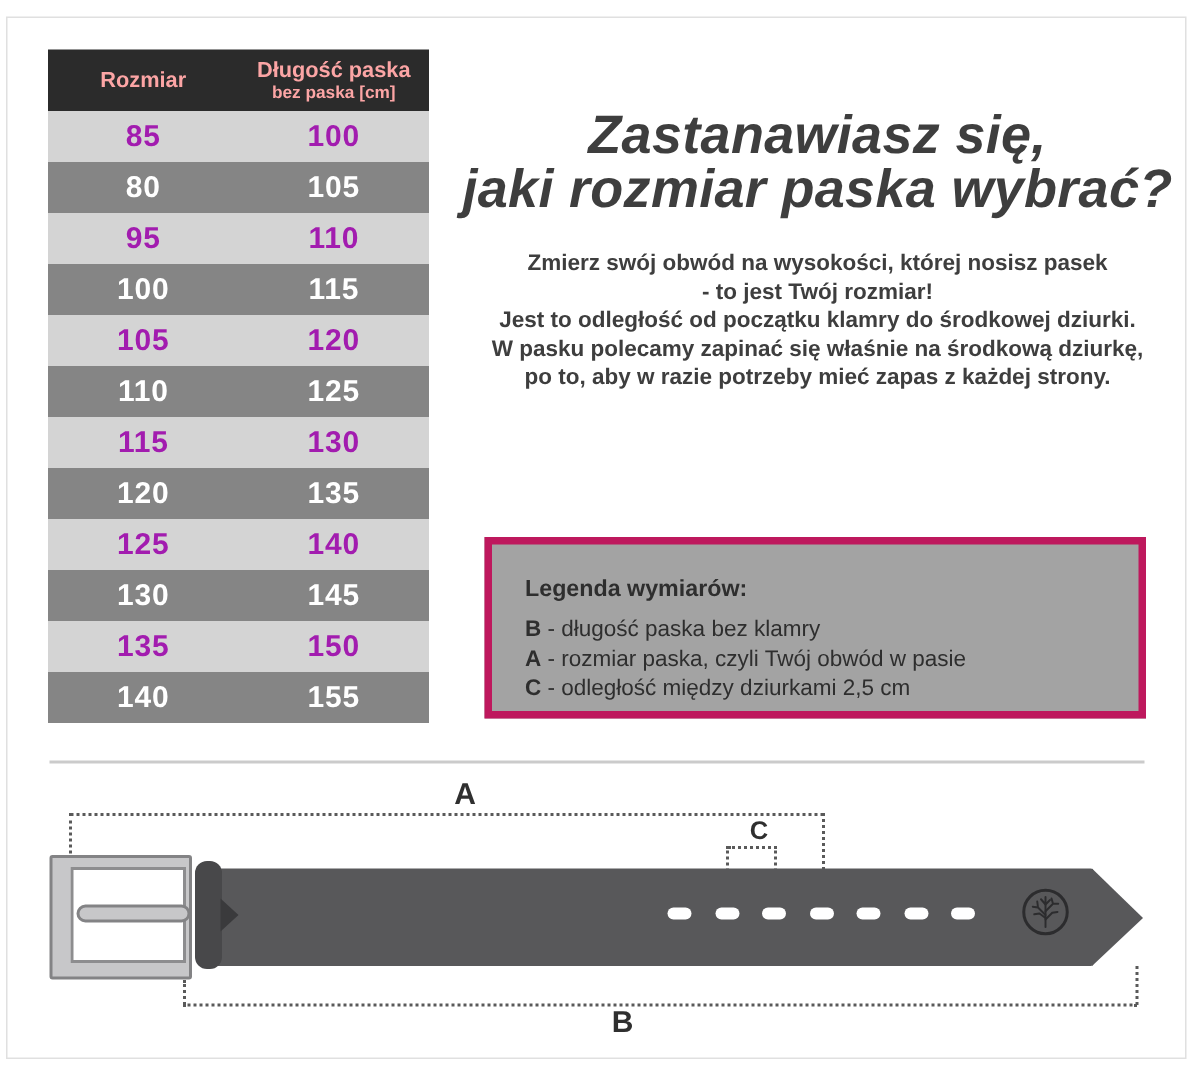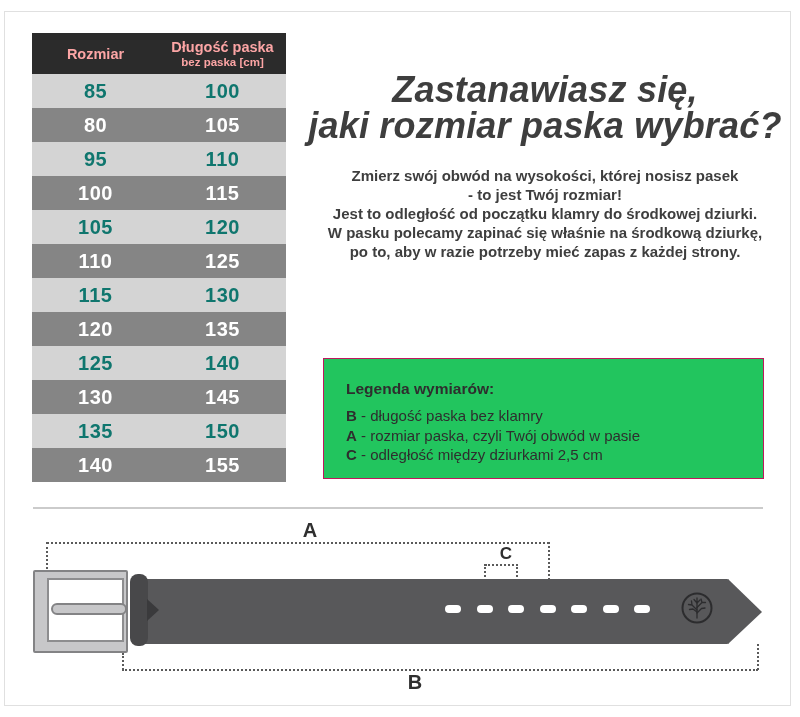--- a/index.html
+++ b/index.html
@@ -13,33 +13,33 @@
     border:1px solid #e0e0e0; pointer-events:none;
   }
 
   
   .size-table { position:absolute; left:32px; top:33px; width:254px; }
   .thead { display:flex; background:#2b2b2b; color:#fca5a5; height:41px; }
   .th { width:50%; display:flex; flex-direction:column; justify-content:center; align-items:center; text-align:center; }
   .th .h1line { font-size:14.5px; font-weight:bold; }
   .th .h2line { font-size:11.5px; font-weight:bold; margin-top:1px; }
   .trow { display:flex; height:34px; }
-  .trow.light { background:#d4d4d4; color:#0f766e; }
+  .trow.light { background:#d4d4d4; color:#a21caf; }
   .trow.dark  { background:#858585; color:#ffffff; }
   .tcell { width:50%; display:flex; align-items:center; justify-content:center;
            font-size:20px; font-weight:bold; letter-spacing:0.5px; }
 
   
   .intro { position:absolute; left:300px; top:72px; width:490px; text-align:center; color:#3e3e3e; }
   .intro h1 { font-size:36px; line-height:36px; font-weight:bold; letter-spacing:0.2px;font-style:italic; }
   .intro p  { margin-top:22px; font-size:15px; line-height:19px; font-weight:bold; white-space:pre-line; }
 
   
   .legend { position:absolute; left:323px; top:358px; width:441px; height:121px;
-            border:1px solid #be185d; background:#22c55e; padding:21px 22px 0 22px; color:#2e2e2e; }
+            border:5px solid #be185d; background:#a3a3a3; padding:21px 22px 0 22px; color:#2e2e2e; }
   .legend-title { font-size:15.5px; font-weight:bold; margin-bottom:8px; }
   .legend-item  { font-size:15px; line-height:19.5px; }
   .legend-item b { font-weight:bold; }
 
   
   .divider { position:absolute; left:33px; top:507px; width:730px; height:2px; background:#cbcbcb; }
   .dim-label { position:absolute; font-weight:bold; color:#2f2f2f; }
   .label-a { left:296px; top:519px; font-size:20px; width:28px; text-align:center; }
   .label-b { left:401px; top:671px; font-size:20px; width:28px; text-align:center; }
   .label-c { left:492px; top:544px; font-size:17px; width:28px; text-align:center; }

